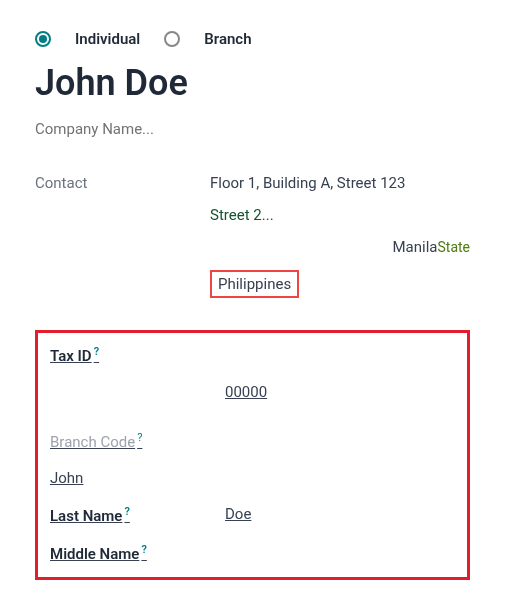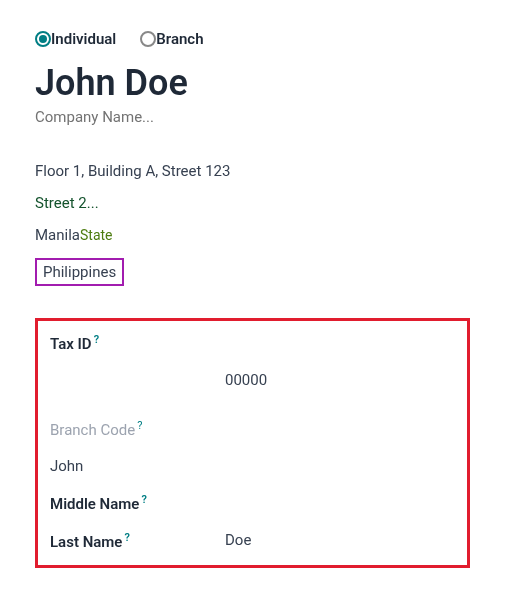--- a/index.html
+++ b/index.html
@@ -13,21 +13,21 @@
     }
     .radio-row {
       display: flex;
       gap: 24px;
       align-items: center;
       margin-bottom: 14px;
     }
     .radio-item {
       display: flex;
       align-items: center;
-      gap: 0;
+      gap: 24px;
       cursor: pointer;
     }
     .radio {
       width: 16px;
       height: 16px;
       border-radius: 50%;
       border: 2px solid #888;
       position: relative;
     }
     .radio.selected {
@@ -42,21 +42,21 @@
     }
     .radio-label {
       font-weight: 600;
       font-size: 15px;
       color: #1f2937;
     }
     .name-heading {
       font-size: 36px;
       font-weight: 600;
       color: #1f2937;
-      margin-bottom: 4px;
+      margin-bottom: 16px;
     }
     .company-placeholder {
       color: #737373;
       font-size: 15px;
       margin-bottom: 36px;
     }
     .form-grid {
     }
     .row {
       display: flex;
@@ -80,35 +80,36 @@
       font-size: 15px;
       color: #374151;
     }
     .address-block .line {
       margin-bottom: 14px;
       font-size: 15px;
     }
     .address-block .placeholder { color: #14532d; }
     .city-state {
       display: flex;
-      justify-content: flex-start;
+      justify-content: flex-end;
       align-items: baseline;
     }
     .state { color: #4d7c0f; font-size: 14px; }
     .country-highlight {
       display: inline-block;
-      border: 2px solid #a21caf;
+      border: 2px solid #ef4444;
       padding: 3px 6px 3px 6px;
       font-size: 15px;
       color: #374151;
     }
     .tax-section {
       border: 3px solid #e11d2e;
       padding: 12px 12px 4px 12px;
       margin-top: -4px;
+      text-decoration: underline;
     }
     .tax-section .row { margin-bottom: 18px; }
     .tax-section .row:last-child { margin-bottom: 10px; }
     .help {
       color: #017e84;
       font-size: 11px;
       vertical-align: super;
       margin-left: 2px;
       cursor: pointer;
     }
@@ -131,20 +132,21 @@
   </div>
 </div>
 
 <h1 class="name-heading">John Doe</h1>
 
 <div class="company-placeholder">Company Name...</div>
 
 <div class="form-grid">
 
   <div class="row">
+    <div class="label-col label-muted">Contact</div>
     <div class="value-col address-block">
       <div class="line">Floor 1, Building A, Street 123</div>
       <div class="line placeholder">Street 2...</div>
       <div class="line city-state">
         <span>Manila</span>
         <span class="state">State</span>
       </div>
       <div class="line">
         <span class="country-highlight">Philippines</span>
       </div>
@@ -165,27 +167,27 @@
       </div>
       <div class="value-col">00000</div>
     </div>
 
     <div class="row">
       <div class="value-col">John</div>
     </div>
 
     <div class="row">
       <div class="label-col label-strong">
-        <span>Middle Name</span><span class="help">?</span>
+        <span>Last Name</span><span class="help">?</span>
       </div>
-      <div class="value-col"></div>
+      <div class="value-col">Doe</div>
     </div>
 
     <div class="row">
       <div class="label-col label-strong">
-        <span>Last Name</span><span class="help">?</span>
+        <span>Middle Name</span><span class="help">?</span>
       </div>
-      <div class="value-col">Doe</div>
+      <div class="value-col"></div>
     </div>
 
   </div>
 
 </div>
 
 </body></html>

